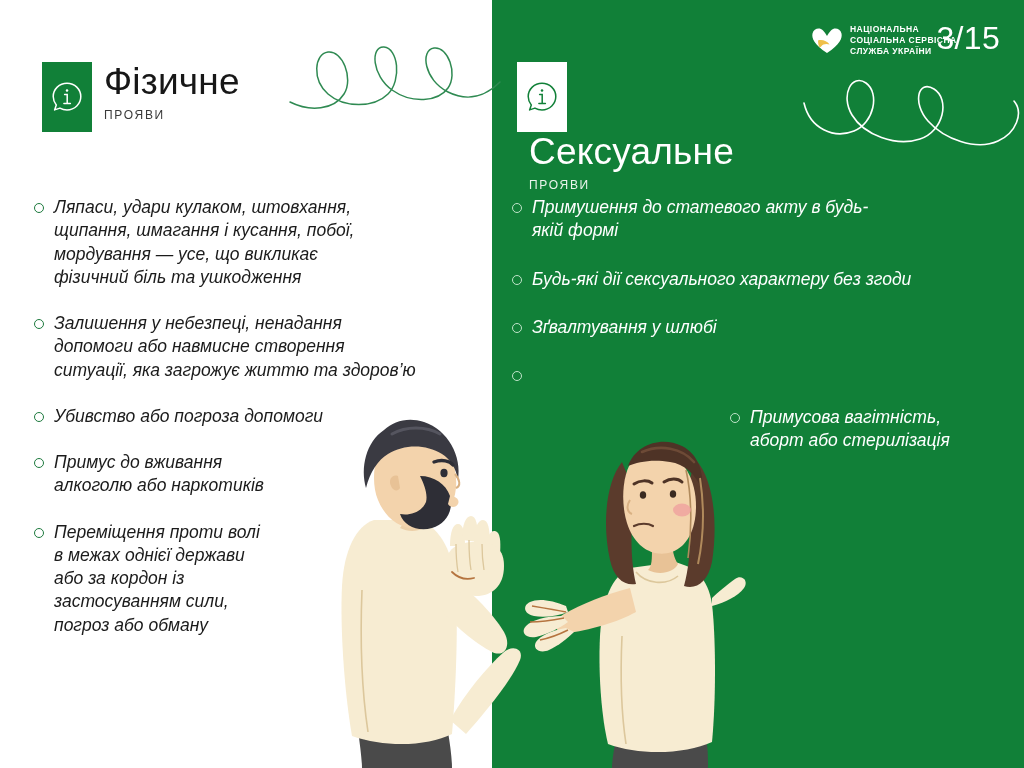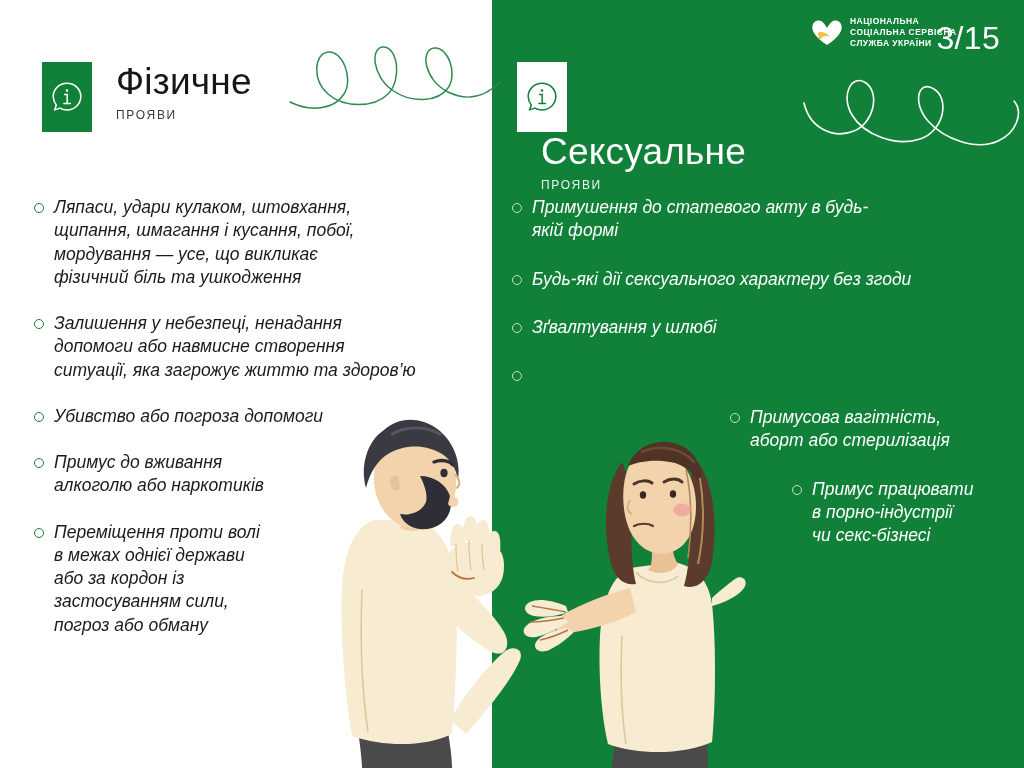--- a/index.html
+++ b/index.html
@@ -16,21 +16,21 @@
   .panel-left  { position:absolute; left:0;   top:0; width:492px; height:768px; background:#ffffff; }
   .panel-right { position:absolute; left:492px; top:0; width:532px; height:768px; background:#118038; }
 
   
   .squiggle { position:absolute; pointer-events:none; }
   .squiggle-left  { left:288px; top:40px;  width:215px; height:110px; }
   .squiggle-right { left:800px; top:55px;  width:230px; height:115px; }
 
   
   .logo-block {
-    position:absolute; left:810px; top:16px;
+    position:absolute; left:810px; top:24px;
     display:flex; align-items:center; gap:6px;
   }
   .logo-heart { width:34px; height:30px; flex:none; }
   .logo-text {
     color:#ffffff;
     font-size:8.5px;
     line-height:1.32;
     letter-spacing:.45px;
     font-weight:700;
     white-space:nowrap;
@@ -45,21 +45,21 @@
   .hdr-left  { left:42px;  top:62px; }
   .hdr-right { left:517px; top:62px;flex-direction:column; }
 
   .icon-tile {
     width:50px; height:70px; flex:none;
     display:flex; align-items:center; justify-content:center;
   }
   .icon-tile.green { background:#118038; }
   .icon-tile.white { background:#ffffff; }
 
-  .hdr-titles { margin-left:24px; padding-top:1px; }
+  .hdr-titles { margin-left:12px; padding-top:1px; }
   .hdr-title {
     font-size:37px; font-weight:400; line-height:1.02; letter-spacing:.2px;
   }
   .hdr-sub {
     font-size:12px; font-weight:400; letter-spacing:1.7px; margin-top:7px;
   }
   .hdr-left  .hdr-title { color:#171717; }
   .hdr-left  .hdr-sub   { color:#3a3a3a; }
   .hdr-right .hdr-title { color:#ffffff; }
   .hdr-right .hdr-sub   { color:#eaf4ec; }
@@ -206,26 +206,20 @@
       <span class="txt">Зґвалтування у шлюбі</span>
     </div>
     <div class="bullet">
       <span class="dot"></span>
     </div>
     <div class="bullet indent-1">
       <span class="dot"></span>
       <span class="txt">Примусова вагітність,
 аборт або стерилізація</span>
     </div>
-    <div class="bullet indent-2">
-      <span class="dot"></span>
-      <span class="txt">Примус працювати
-в порно-індустрії
-чи секс-бізнесі</span>
-    </div>
   </div>
 
   <svg class="illustration" viewBox="0 0 450 368" fill="none">
 
     <path d="M58 330 C 60 345, 62 360, 62 368 L 152 368 C 152 358, 150 344, 148 332 Z" fill="#4a4a4a"></path>
 
     <path d="M74 120 C 56 126, 44 150, 42 186 C 40 226, 44 290, 52 336
              C 86 348, 128 346, 152 334 C 156 286, 158 230, 156 190
              C 154 152, 140 128, 120 120 Z" fill="#f7ecd2"></path>
     <path d="M62 190 C 60 240, 62 292, 68 332" stroke="#dcc79c" stroke-width="1.6" fill="none"></path>

